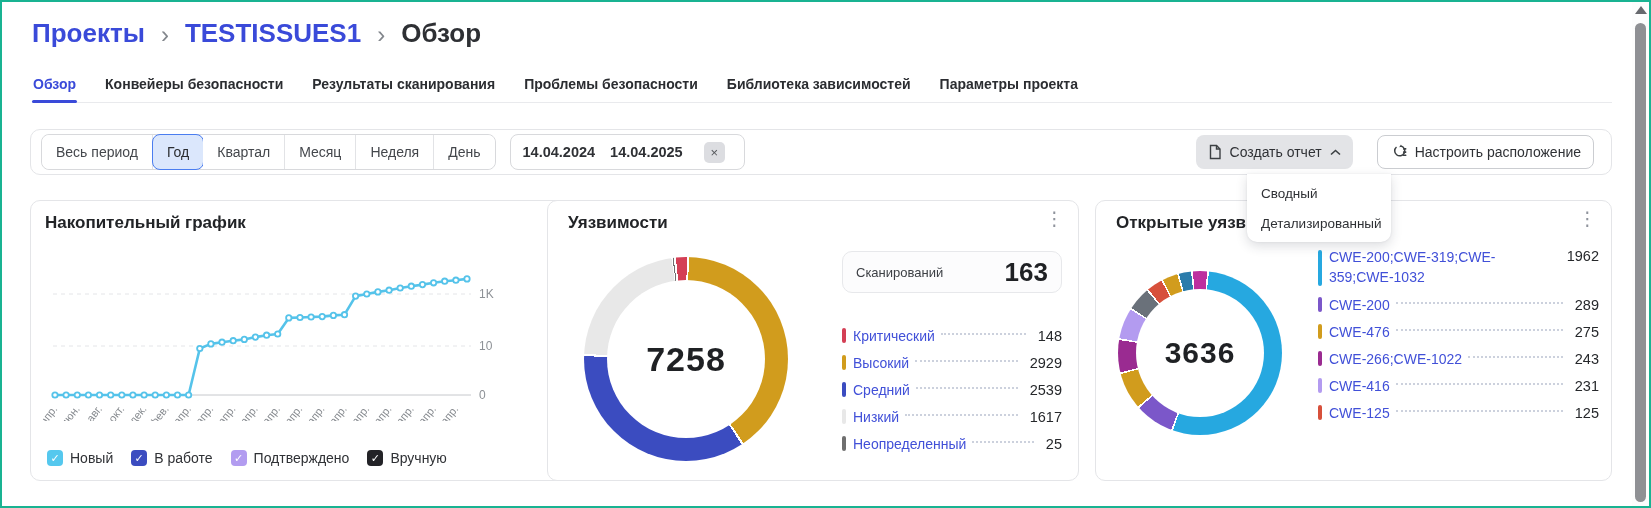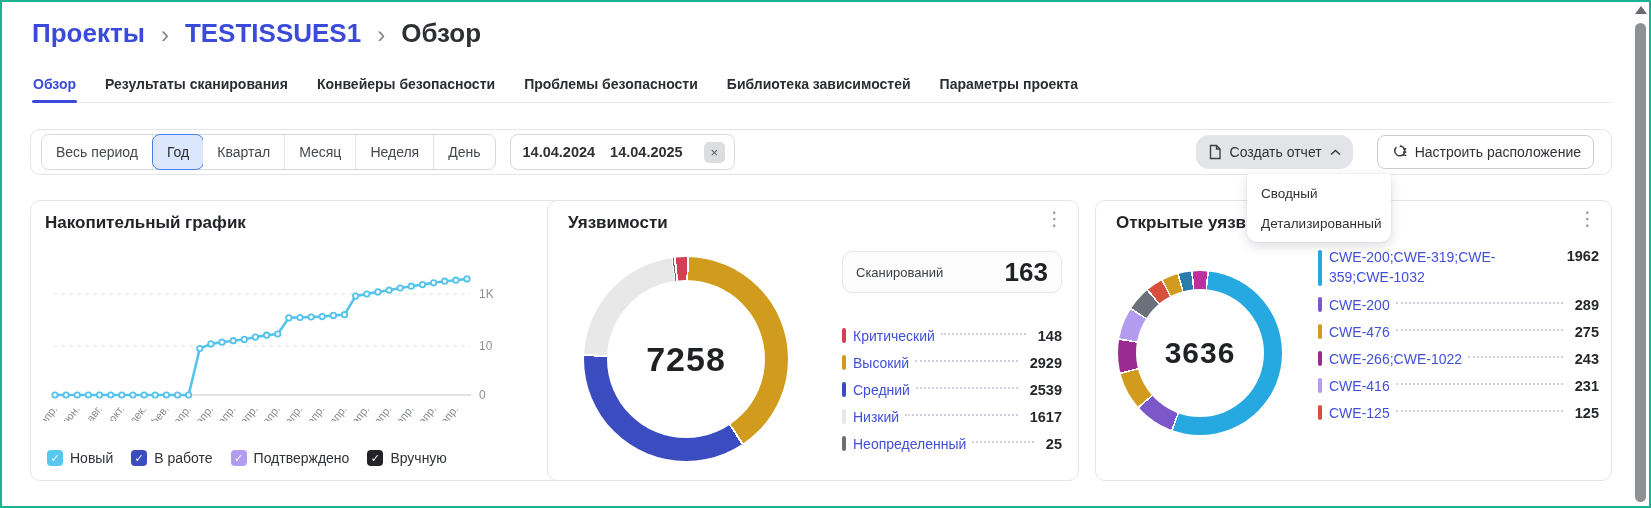--- a/index.html
+++ b/index.html
@@ -18,27 +18,27 @@
   
   .filterbar{position:absolute;left:28px;top:127px;width:1582px;height:46px;box-sizing:border-box;
              border:1px solid #e4e5e8;border-radius:10px;display:flex;align-items:center;padding:0 17px 0 10px;}
   .periods{display:flex;align-items:stretch;height:34px;border:1px solid #d8d9dc;border-radius:8px;overflow:visible;}
   .period{display:flex;align-items:center;padding:0 14px;font-size:14px;color:#44474c;cursor:pointer;
           border-right:1px solid #e2e3e6;background:#fff;}
   .period:first-child{border-radius:8px 0 0 8px;}
   .period:last-child{border-right:none;border-radius:0 8px 8px 0;}
   .period.active{background:#dbe7fc;border:1px solid #4a7df0;border-radius:8px;margin:-1px -1px -1px -1px;color:#2b2d31;}
   .datepill{display:flex;align-items:center;height:34px;border:1px solid #d8d9dc;border-radius:8px;margin-left:14px;
-            padding:0 9px 0 12px;gap:15px;font-size:14.5px;font-weight:600;color:#2f3135;cursor:pointer;}
+            padding:0 19px 0 12px;gap:15px;font-size:14.5px;font-weight:600;color:#2f3135;cursor:pointer;}
   .clearbtn{width:21px;height:21px;margin-left:6px;background:#dcdde1;border-radius:5px;display:flex;align-items:center;
             justify-content:center;font-size:13px;color:#55585c;cursor:pointer;font-weight:400;}
   .fb-spacer{flex:1;}
   .btn{display:flex;align-items:center;gap:8px;height:34px;border-radius:8px;font-size:14px;color:#2f3135;
        padding:0 12px;cursor:pointer;box-sizing:border-box;white-space:nowrap;}
-  .btn-gray{background:#e3e4e7;border-radius:13px;}
+  .btn-gray{background:#e3e4e7;}
   .btn-outline{background:#fff;border:1px solid #cbcdd1;margin-left:24px;}
   .btn svg{display:block;}
   
   .dropdown{position:absolute;left:1245px;top:172px;width:144px;background:#fff;border-radius:0 0 10px 10px;
             box-shadow:0 4px 12px rgba(40,44,60,.16),0 0 2px rgba(40,44,60,.1);z-index:30;padding:4px 0;}
   .dd-item{height:30px;display:flex;align-items:center;padding:0 14px;font-size:13.5px;color:#2f3135;cursor:pointer;}
   
   .card{position:absolute;top:198px;height:281px;box-sizing:border-box;background:#fff;border:1px solid #e4e5e8;border-radius:10px;}
   #card1{left:28px;width:566px;}
   #card2{left:545px;width:532px;}
@@ -69,21 +69,21 @@
   .stat-label{font-size:13px;color:#3d4045;}
   .stat-value{font-size:26px;font-weight:700;color:#1f2124;}
   
   .dlegend{position:absolute;display:flex;flex-direction:column;}
   #legend2{left:294px;top:121px;width:220px;}
   #legend3{left:222px;top:46px;width:281px;}
   .drow{display:flex;align-items:center;min-height:27px;cursor:pointer;}
   .drow .bar{width:4px;border-radius:2px;height:15px;flex:none;margin-right:7px;}
   .drow .lbl{font-size:14px;color:#4150d8;white-space:nowrap;}
   .drow .leader{flex:1;border-bottom:2px dotted #ccd1dd;margin:0 6px 4px 6px;min-width:8px;}
-  .drow .val{font-size:14.5px;font-weight:700;color:#26282b;margin-left:auto;padding-left:6px;}
+  .drow .val{font-size:14.5px;font-weight:400;color:#26282b;margin-left:auto;padding-left:6px;}
   .drow.wrap{align-items:flex-start;min-height:44px;}
   .drow.wrap .bar{height:36px;margin-top:3px;}
   .drow.wrap .lbl{white-space:normal;line-height:1.45;width:188px;}
   .drow.wrap .val{padding-top:1px;}
   
   .scrollbar{position:absolute;right:0;top:0;bottom:0;width:17px;background:#fdfdfd;}
   .sb-arrow{position:absolute;top:4px;left:3px;width:0;height:0;border-left:6px solid transparent;
             border-right:6px solid transparent;border-bottom:8px solid #67696e;cursor:pointer;}
   .sb-thumb{position:absolute;top:21px;bottom:4px;left:3px;width:11px;background:#8f9094;border-radius:6px;cursor:pointer;}
 </style>
@@ -95,22 +95,22 @@
   <div class="breadcrumb">
     <span class="bc-link">Проекты</span>
     <span class="bc-sep">›</span>
     <span class="bc-link">TESTISSUES1</span>
     <span class="bc-sep">›</span>
     <span class="bc-current">Обзор</span>
   </div>
 
   <div class="tabs" id="tabs">
       <div class="tab active">Обзор</div>
+      <div class="tab">Конвейеры безопасности</div>
       <div class="tab">Результаты сканирования</div>
-      <div class="tab">Конвейеры безопасности</div>
       <div class="tab">Проблемы безопасности</div>
       <div class="tab">Библиотека зависимостей</div>
       <div class="tab">Параметры проекта</div>
     </div>
 
   <div class="filterbar">
     <div class="periods" id="periods">
         <div class="period">Весь период</div>
         <div class="period active">Год</div>
         <div class="period">Квартал</div>

